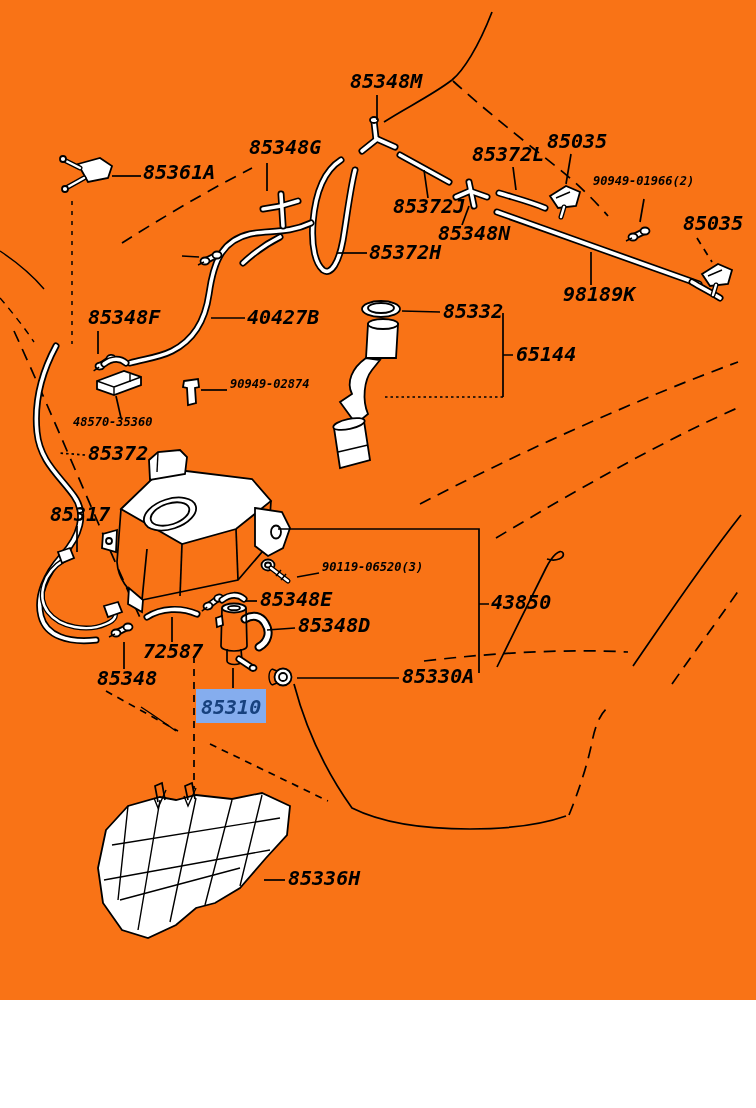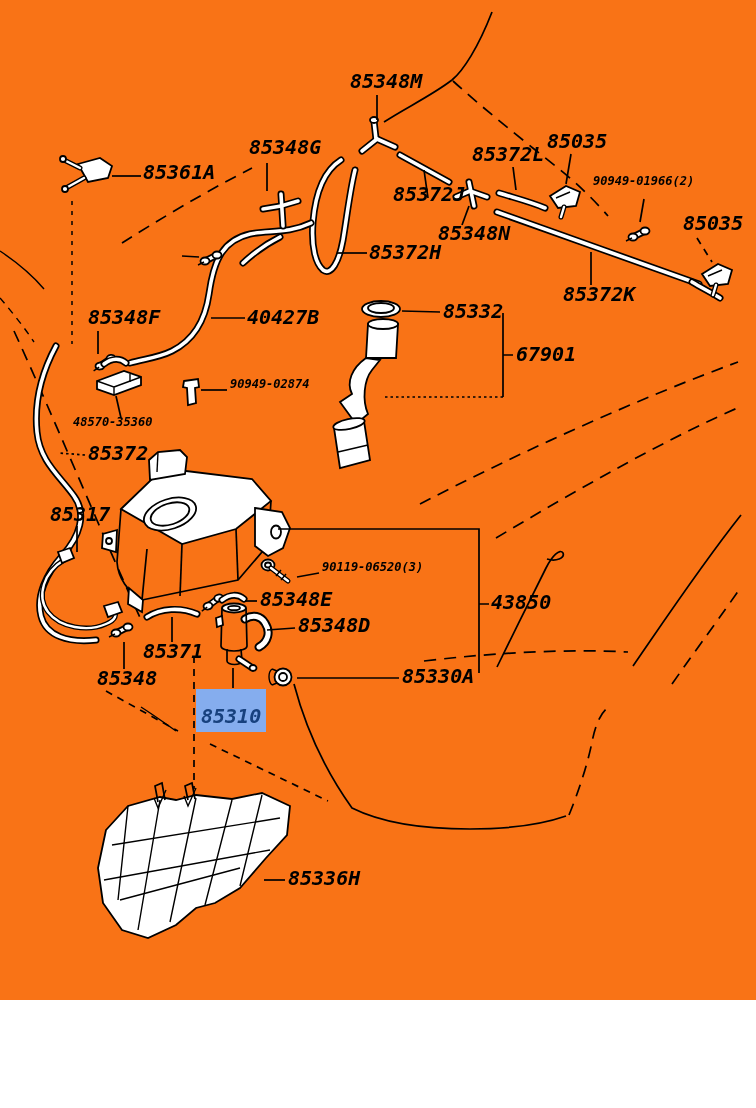--- a/index.html
+++ b/index.html
@@ -2,21 +2,21 @@
 <html><head>
 <meta charset="utf-8">
 <style>
   html,body{margin:0;padding:0;background:#fff;}
   .stage{position:relative;width:756px;height:1000px;background:#f97316;overflow:hidden;
          font-family:"DejaVu Sans Mono",monospace;font-style:italic;}
   .art{position:absolute;left:0;top:0;}
   .lbl{position:absolute;font-weight:bold;font-size:20px;line-height:1;color:#000;
        white-space:nowrap;letter-spacing:0;}
   .lbl.sm{font-size:12px;}
-  .lbl.hl{background:#85ADEE;color:#17417E;padding:17px 5px 6px 5px;}
+  .lbl.hl{background:#85ADEE;color:#17417E;padding:8px 5px 6px 5px;}
   .figcode{position:absolute;font-family:"Liberation Serif",serif;font-size:19px;color:#000;}
   
   .ln{stroke:#000;stroke-width:1.7;fill:none;}
   .tn{stroke:#000;stroke-width:1.4;fill:none;}
   .dash{stroke-dasharray:12 8;}
   .dsh2{stroke-dasharray:7 6;}
   .dot{stroke-dasharray:2.5 3;}
   .vdash{stroke-dasharray:4 6;stroke-width:1.5;}
   .to{stroke:#000;stroke-width:7;fill:none;stroke-linecap:round;}
   .ti{stroke:#fff;stroke-width:3.6;fill:none;stroke-linecap:round;}
@@ -291,38 +291,38 @@
     <path class="ln" d="M278,529 L479,529 L479,673 M479,604 L489,604"></path>
   </g>
 </svg>
 
 <div class="lbl" style="left:350px;top:71px">85348M</div>
 <div class="lbl" style="left:249px;top:137px">85348G</div>
 <div class="lbl" style="left:143px;top:162px">85361A</div>
 <div class="lbl" style="left:472px;top:144px">85372L</div>
 <div class="lbl" style="left:547px;top:131px">85035</div>
 <div class="lbl sm" style="left:593px;top:175px">90949-01966(2)</div>
-<div class="lbl" style="left:393px;top:184px">85372J</div>
+<div class="lbl" style="left:393px;top:196px">85372J</div>
 <div class="lbl" style="left:683px;top:213px">85035</div>
 <div class="lbl" style="left:438px;top:223px">85348N</div>
 <div class="lbl" style="left:369px;top:242px">85372H</div>
-<div class="lbl" style="left:563px;top:284px">85372K</div>
+<div class="lbl" style="left:563px;top:284px">98189K</div>
 <div class="lbl" style="left:88px;top:307px">85348F</div>
 <div class="lbl" style="left:247px;top:307px">40427B</div>
 <div class="lbl" style="left:443px;top:301px">85332</div>
-<div class="lbl" style="left:516px;top:344px">67901</div>
+<div class="lbl" style="left:516px;top:344px">65144</div>
 <div class="lbl sm" style="left:230px;top:378px">90949-02874</div>
 <div class="lbl sm" style="left:73px;top:416px">48570-35360</div>
 <div class="lbl" style="left:88px;top:443px">85372</div>
 <div class="lbl" style="left:50px;top:504px">85317</div>
 <div class="lbl sm" style="left:322px;top:561px">90119-06520(3)</div>
 <div class="lbl" style="left:260px;top:589px">85348E</div>
 <div class="lbl" style="left:491px;top:592px">43850</div>
 <div class="lbl" style="left:298px;top:615px">85348D</div>
-<div class="lbl" style="left:143px;top:641px">85371</div>
+<div class="lbl" style="left:143px;top:641px">72587</div>
 <div class="lbl" style="left:97px;top:668px">85348</div>
 <div class="lbl" style="left:402px;top:666px">85330A</div>
 <div class="lbl hl" style="left:196px;top:689px">85310</div>
 <div class="lbl" style="left:288px;top:868px">85336H</div>
 
 <div class="figcode" style="left:672px;top:1075px">850008D</div>
 
 </div>
 
 </body></html>

